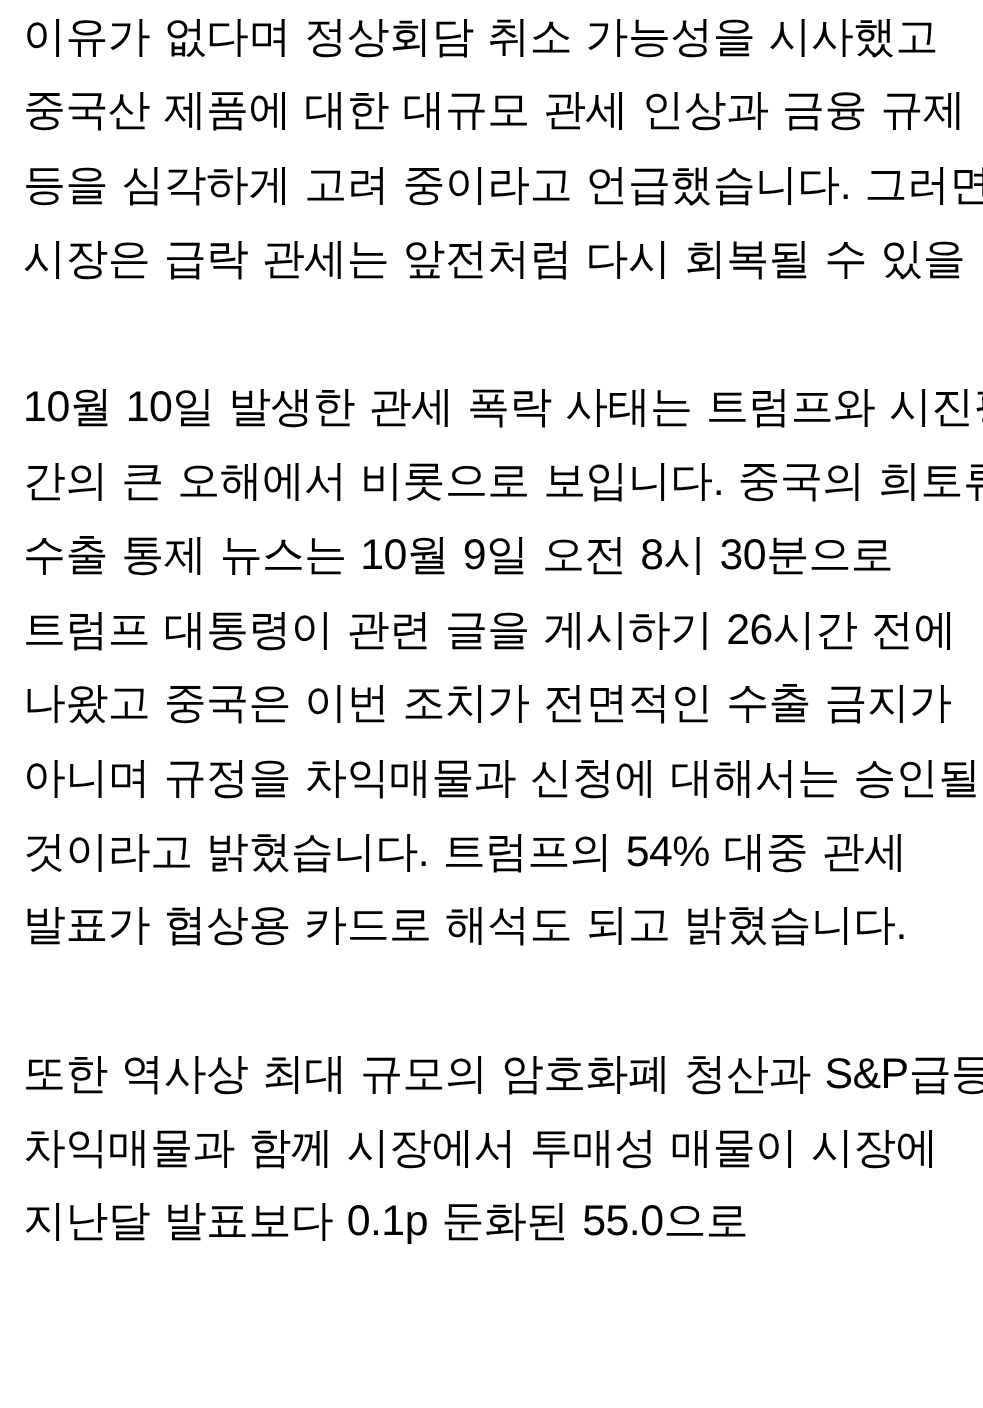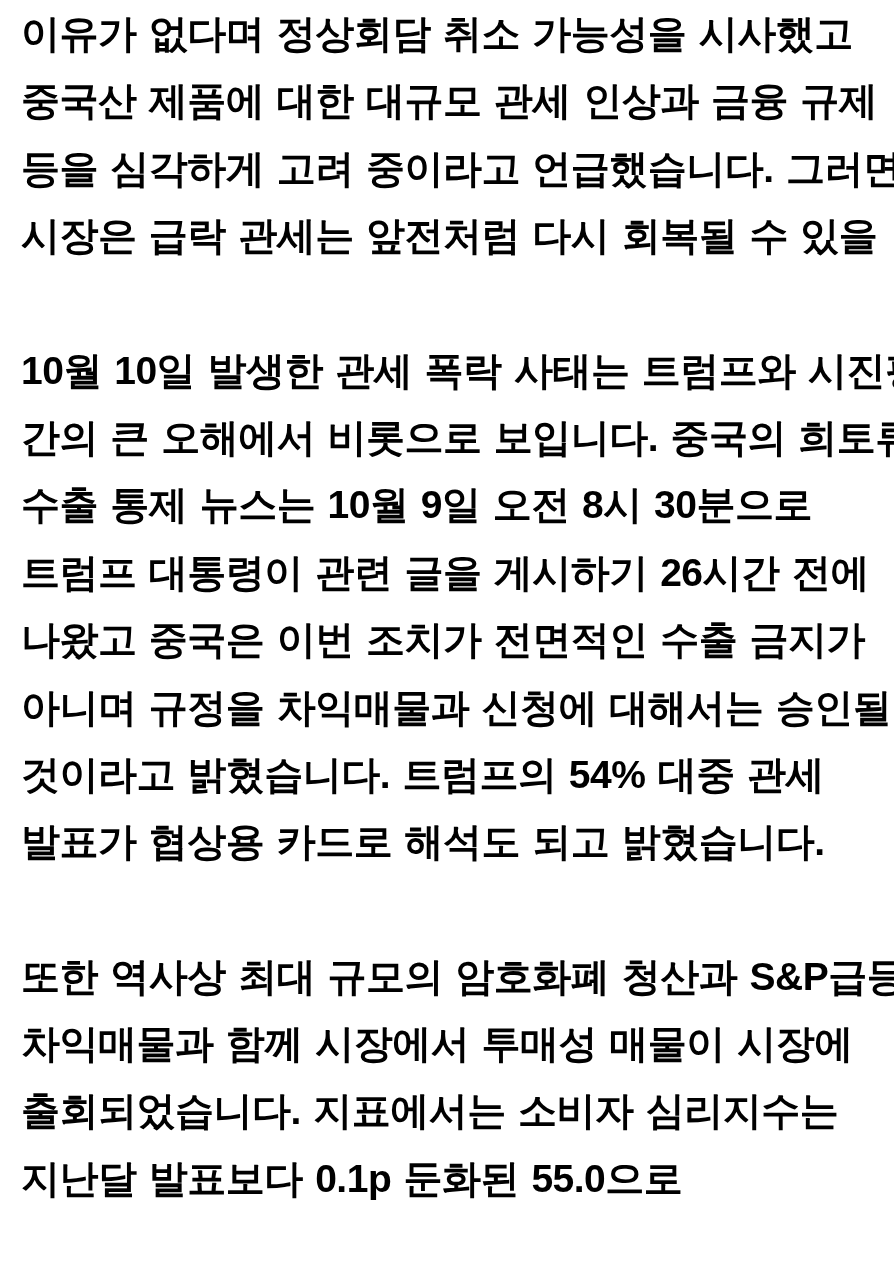--- a/index.html
+++ b/index.html
@@ -13,21 +13,21 @@
     overflow: hidden;
     font-family: "Liberation Sans", "DejaVu Sans", sans-serif;
   }
   .article {
     box-sizing: border-box;
     width: 894px;
     height: 1280px;
     padding: 0 18px 0 21px;
     color: #000000;
     font-size: 39px;
-    font-weight: 700;
+    font-weight: 400;
     letter-spacing: -0.5px;
     word-spacing: 2px;
   }
   .paragraph {
     margin: 0 0 67px 0; 
   }
   .paragraph:last-child {
     margin-bottom: 0;
   }
   .line {
@@ -55,17 +55,16 @@
     <div class="line">트럼프 대통령이 관련 글을 게시하기 26시간 전에</div>
     <div class="line">나왔고 중국은 이번 조치가 전면적인 수출 금지가</div>
     <div class="line">아니며 규정을 차익매물과 신청에 대해서는 승인될</div>
     <div class="line">것이라고 밝혔습니다. 트럼프의 54% 대중 관세</div>
     <div class="line">발표가 협상용 카드로 해석도 되고 밝혔습니다.</div>
   </div>
 
   <div class="paragraph">
     <div class="line">또한 역사상 최대 규모의 암호화폐 청산과 S&amp;P급등의</div>
     <div class="line">차익매물과 함께 시장에서 투매성 매물이 시장에</div>
-    <div class="line">출회되었습니다. 지표에서는 소비자 심리지수는</div>
     <div class="line">지난달 발표보다 0.1p 둔화된 55.0으로</div>
   </div>
 
 </div>
 
 </body></html>

